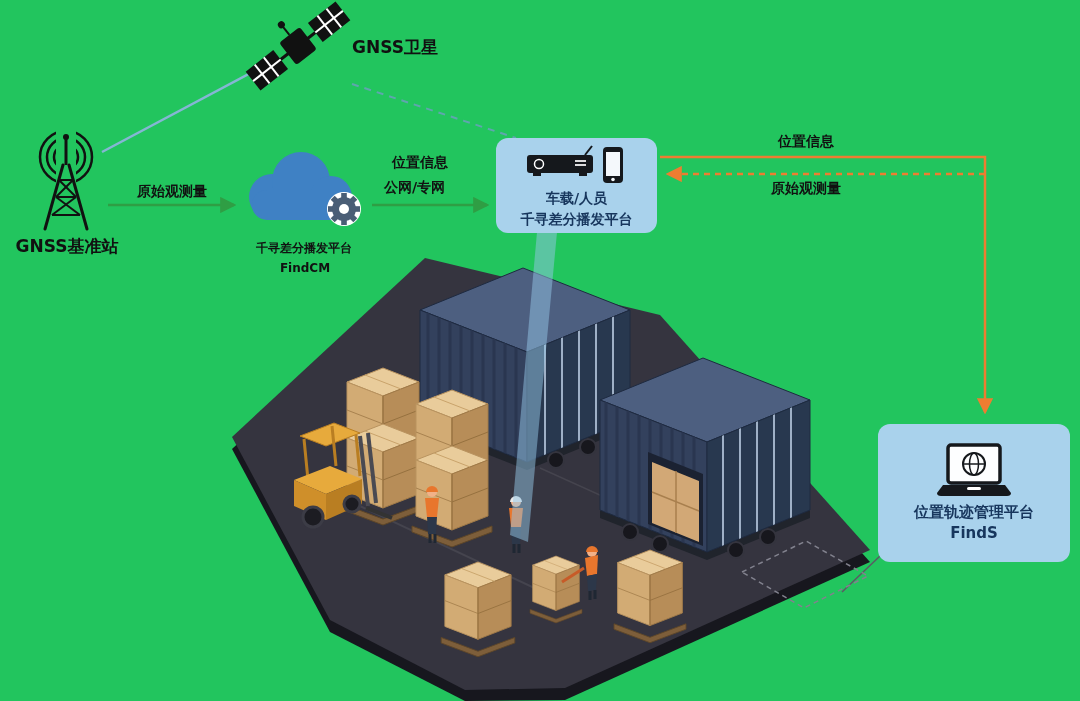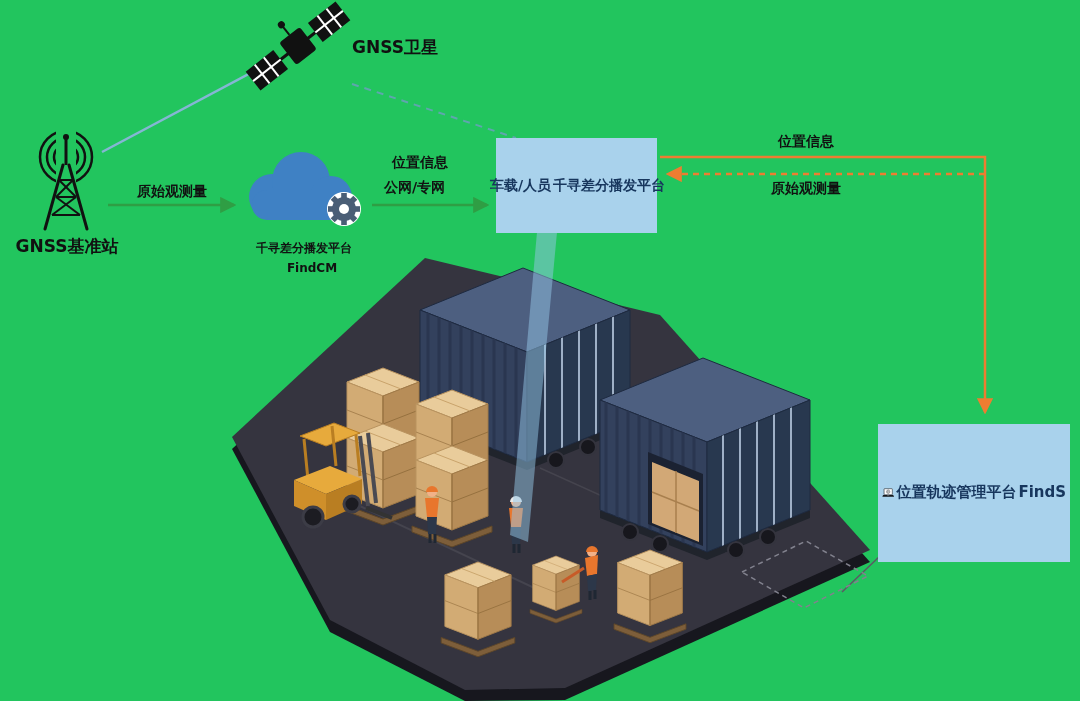--- a/index.html
+++ b/index.html
@@ -5,21 +5,21 @@
   *{box-sizing:border-box;margin:0;padding:0}
   body{background:#fff}
   .canvas{position:relative;width:1080px;height:701px;background:#22c55e;overflow:hidden;
           font-family:"DejaVu Sans","Liberation Sans",sans-serif}
   .layer{position:absolute;left:0;top:0}
   .lbl{position:absolute;color:#111;font-weight:700;white-space:nowrap}
   .s17{font-size:17px}
   .s16{font-size:12px}
   .s15{font-size:14px}
   .ctr{transform:translateX(-50%)}
-  .node{position:absolute;background:#A9D2EC;border-radius:0;display:flex;flex-direction:row;
+  .node{position:absolute;background:#A9D2EC;border-radius:12px;display:flex;flex-direction:column;
         align-items:center;justify-content:center;gap:2px;padding:5px 4px}
   .node .nt{color:#17365D;font-weight:700;font-size:14px;line-height:1.3;text-align:center;white-space:nowrap}
   .finds .nt{font-size:15px}
 </style>
 </head>
 <body>
 
 <div class="canvas">
 
 <svg class="layer" width="1080" height="701" viewBox="0 0 1080 701">
@@ -266,21 +266,21 @@
     <circle cx="344" cy="209" r="12" fill="#4A5E76"></circle>
     <circle cx="344" cy="209" r="5" fill="#fff"></circle>
   </g>
 </g>
 </svg>
 
 <div class="lbl s17" style="left:352px;top:36px">GNSS卫星</div>
 <div class="lbl s17 ctr" style="left:67px;top:235px">GNSS基准站</div>
 <div class="lbl s15 ctr" style="left:172px;top:183px">原始观测量</div>
 <div class="lbl s16 ctr" style="left:304px;top:240px">千寻差分播发平台</div>
-<div class="lbl s16 ctr" style="left:312px;top:261px">FindCM</div>
+<div class="lbl s16 ctr" style="left:305px;top:261px">FindCM</div>
 <div class="lbl s15" style="left:392px;top:154px">位置信息</div>
 <div class="lbl s15" style="left:384px;top:179px">公网/专网</div>
 <div class="lbl s15 ctr" style="left:806px;top:133px">位置信息</div>
 <div class="lbl s15 ctr" style="left:806px;top:180px">原始观测量</div>
 
 <div class="node" style="left:496px;top:138px;width:161px;height:95px">
   <svg width="104" height="44" viewBox="0 0 104 44">
     <g>
       <line x1="60" y1="12" x2="67" y2="3" stroke="#15181C" stroke-width="2"></line>
       <rect x="2" y="12" width="66" height="18" rx="3" fill="#15181C"></rect>

